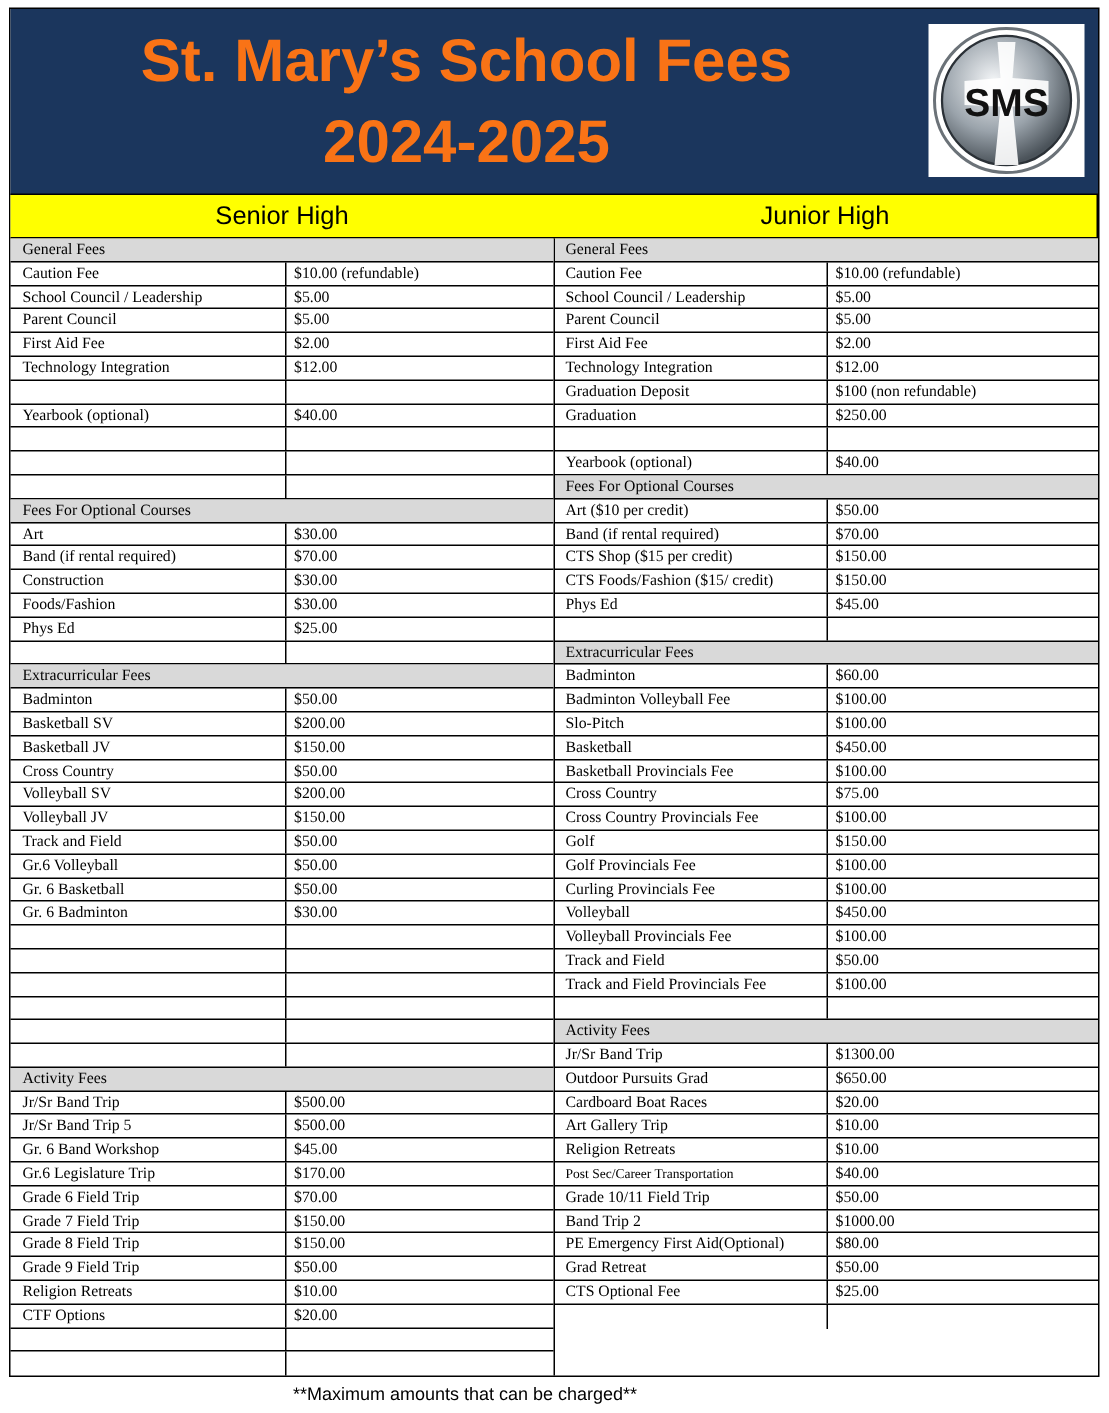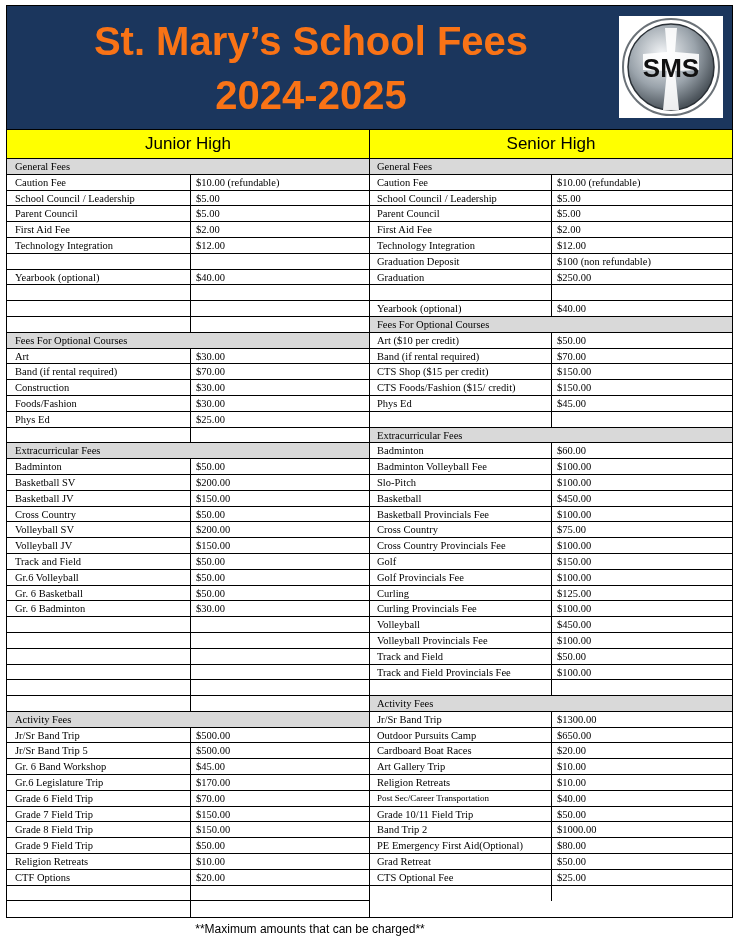--- a/index.html
+++ b/index.html
@@ -44,22 +44,22 @@
         </defs>
         <circle cx="52" cy="51" r="48" fill="#fff" stroke="#6b7278" stroke-width="2"></circle>
         <circle cx="52" cy="51" r="43" fill="url(#g)" stroke="#2b3137" stroke-width="1.5"></circle>
         <path d="M46 12 L58 12 L56 36 L80 38 L80 54 L56 55 L60 94 L44 94 L48 55 L24 54 L24 38 L48 36 Z" fill="#ffffff" opacity="0.9"></path>
         <text x="52" y="61" text-anchor="middle" font-family="Liberation Sans, sans-serif" font-weight="bold" font-size="26" fill="#111">SMS</text>
       </svg>
     </div>
   </div>
 
   <div class="bands">
+    <div class="band">Senior High</div>
     <div class="band left">Junior High</div>
-    <div class="band">Senior High</div>
   </div>
 
   <div class="cols">
     <div class="col left" id="col0">
         <div class="row sec">
           <div class="n">General Fees</div>
         </div>
         <div class="row">
           <div class="n">Caution Fee</div>
           <div class="v">$10.00 (refundable)</div>
@@ -346,24 +346,20 @@
         </div>
         <div class="row">
           <div class="n">Golf</div>
           <div class="v">$150.00</div>
         </div>
         <div class="row">
           <div class="n">Golf Provincials Fee</div>
           <div class="v">$100.00</div>
         </div>
         <div class="row">
-          <div class="n">Curling</div>
-          <div class="v">$125.00</div>
-        </div>
-        <div class="row">
           <div class="n">Curling Provincials Fee</div>
           <div class="v">$100.00</div>
         </div>
         <div class="row">
           <div class="n">Volleyball</div>
           <div class="v">$450.00</div>
         </div>
         <div class="row">
           <div class="n">Volleyball Provincials Fee</div>
           <div class="v">$100.00</div>
@@ -381,21 +377,21 @@
           <div class="v"></div>
         </div>
         <div class="row sec">
           <div class="n">Activity Fees</div>
         </div>
         <div class="row">
           <div class="n">Jr/Sr Band Trip</div>
           <div class="v">$1300.00</div>
         </div>
         <div class="row">
-          <div class="n">Outdoor Pursuits Camp</div>
+          <div class="n">Outdoor Pursuits Grad</div>
           <div class="v">$650.00</div>
         </div>
         <div class="row">
           <div class="n">Cardboard Boat Races</div>
           <div class="v">$20.00</div>
         </div>
         <div class="row">
           <div class="n">Art Gallery Trip</div>
           <div class="v">$10.00</div>
         </div>

